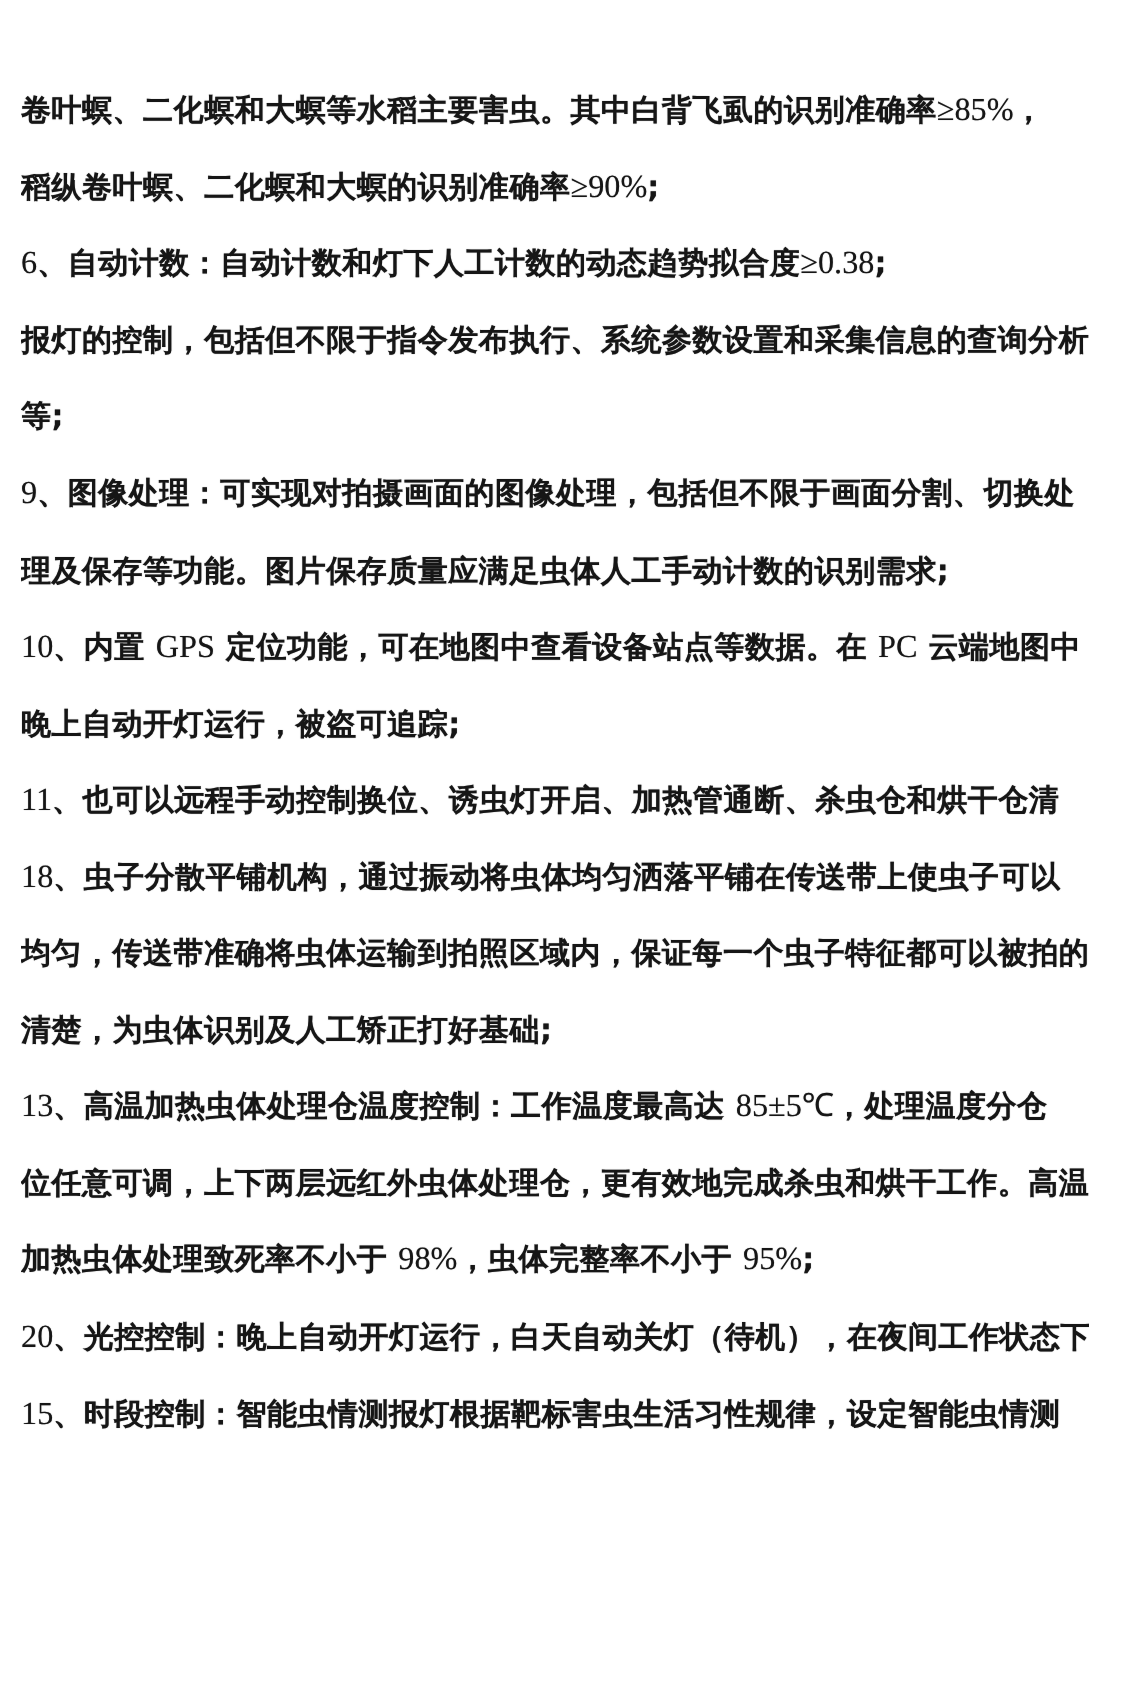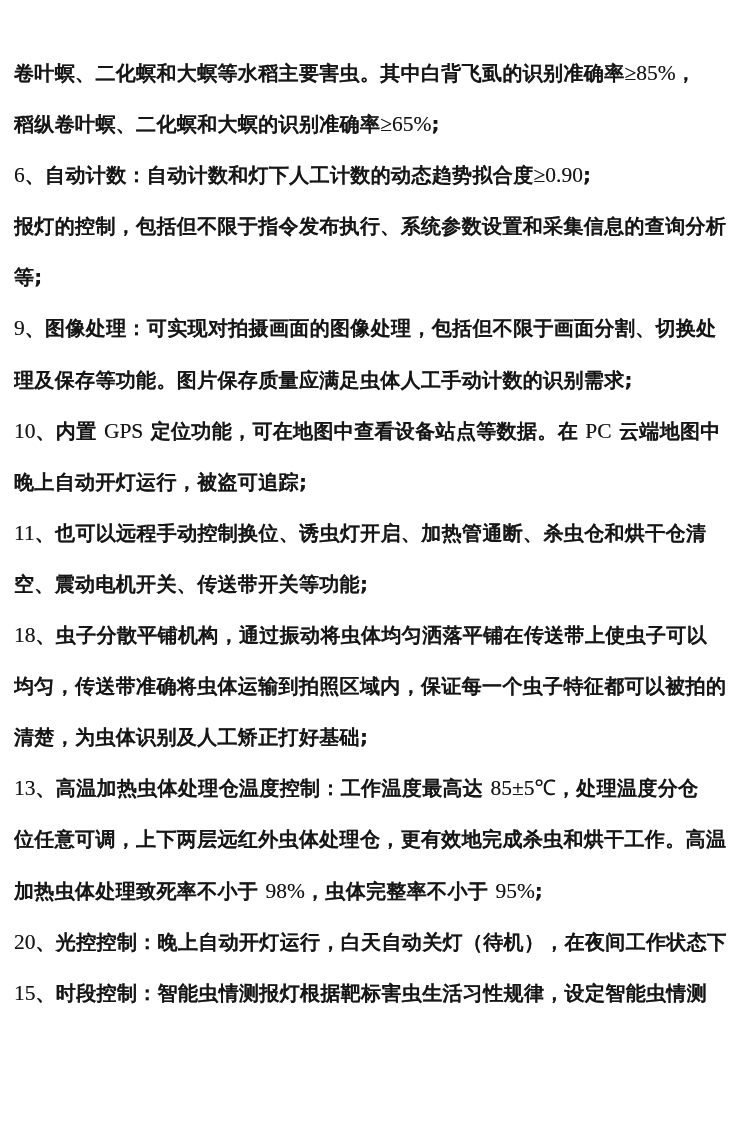--- a/index.html
+++ b/index.html
@@ -39,30 +39,29 @@
     font-size: 21.5px;
     letter-spacing: 0;
   }
 </style>
 </head>
 <body>
 
 <div class="page" style="background: rgb(255, 255, 255); color: rgb(22, 22, 22);">
   <div id="doc-body">
       <div class="doc-line">卷叶螟、二化螟和大螟等水稻主要害虫。其中白背飞虱的识别准确率<span class="latin">≥85%</span>，</div>
-      <div class="doc-line">稻纵卷叶螟、二化螟和大螟的识别准确率<span class="latin">≥65%</span>;</div>
-      <div class="doc-line"><span class="latin">6</span>、自动计数：自动计数和灯下人工计数的动态趋势拟合度<span class="latin">≥0.90</span>;</div>
+      <div class="doc-line">稻纵卷叶螟、二化螟和大螟的识别准确率<span class="latin">≥90%</span>;</div>
+      <div class="doc-line"><span class="latin">6</span>、自动计数：自动计数和灯下人工计数的动态趋势拟合度<span class="latin">≥0.38</span>;</div>
       <div class="doc-line">报灯的控制，包括但不限于指令发布执行、系统参数设置和采集信息的查询分析</div>
       <div class="doc-line">等;</div>
       <div class="doc-line"><span class="latin">9</span>、图像处理：可实现对拍摄画面的图像处理，包括但不限于画面分割、切换处</div>
       <div class="doc-line">理及保存等功能。图片保存质量应满足虫体人工手动计数的识别需求;</div>
       <div class="doc-line"><span class="latin">10</span>、内置 <span class="latin">GPS</span> 定位功能，可在地图中查看设备站点等数据。在 <span class="latin">PC</span> 云端地图中</div>
       <div class="doc-line">晚上自动开灯运行，被盗可追踪;</div>
       <div class="doc-line"><span class="latin">11</span>、也可以远程手动控制换位、诱虫灯开启、加热管通断、杀虫仓和烘干仓清</div>
-      <div class="doc-line">空、震动电机开关、传送带开关等功能;</div>
       <div class="doc-line"><span class="latin">18</span>、虫子分散平铺机构，通过振动将虫体均匀洒落平铺在传送带上使虫子可以</div>
       <div class="doc-line">均匀，传送带准确将虫体运输到拍照区域内，保证每一个虫子特征都可以被拍的</div>
       <div class="doc-line">清楚，为虫体识别及人工矫正打好基础;</div>
       <div class="doc-line"><span class="latin">13</span>、高温加热虫体处理仓温度控制：工作温度最高达 <span class="latin">85±5℃</span>，处理温度分仓</div>
       <div class="doc-line">位任意可调，上下两层远红外虫体处理仓，更有效地完成杀虫和烘干工作。高温</div>
       <div class="doc-line">加热虫体处理致死率不小于 <span class="latin">98%</span>，虫体完整率不小于 <span class="latin">95%</span>;</div>
       <div class="doc-line"><span class="latin">20</span>、光控控制：晚上自动开灯运行，白天自动关灯（待机），在夜间工作状态下，</div>
       <div class="doc-line"><span class="latin">15</span>、时段控制：智能虫情测报灯根据靶标害虫生活习性规律，设定智能虫情测</div>
     </div>
 </div>

